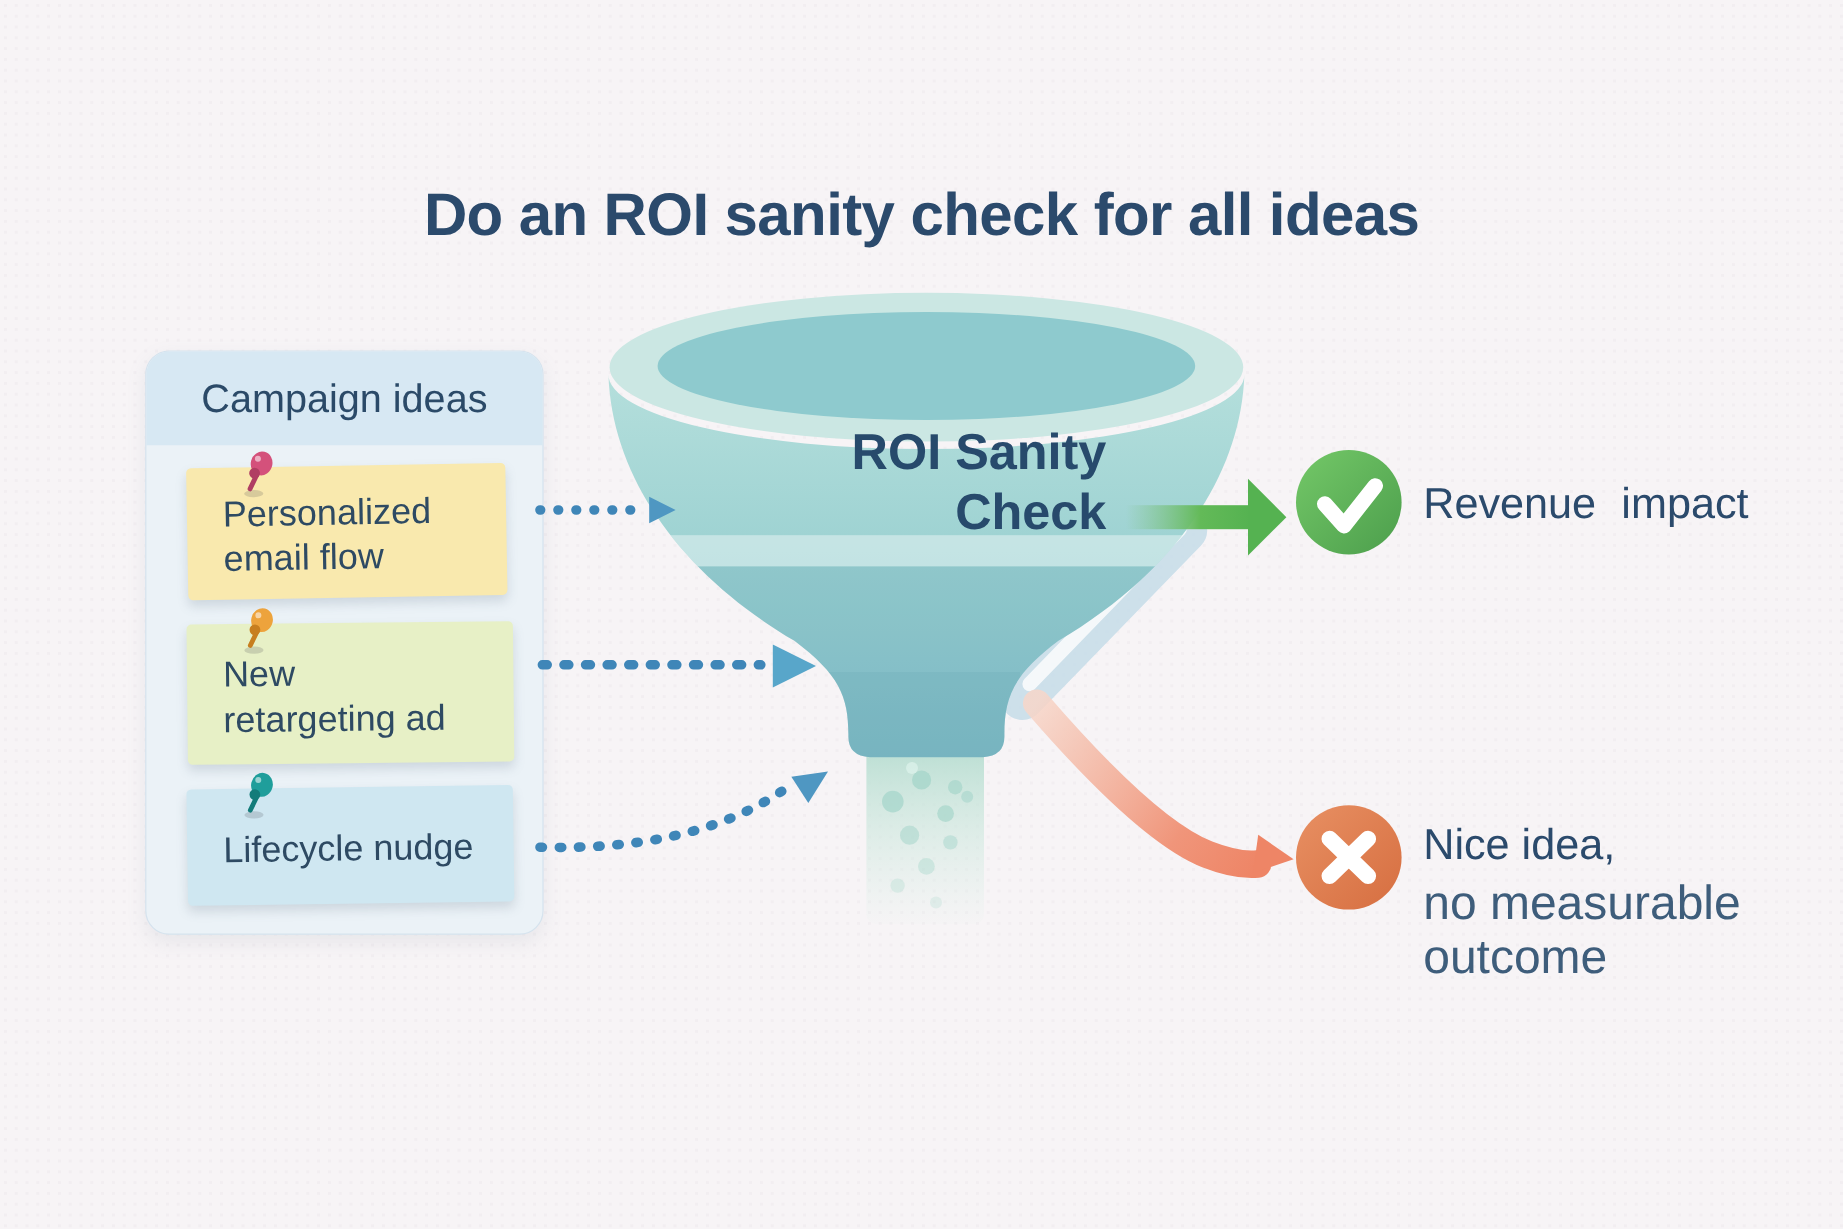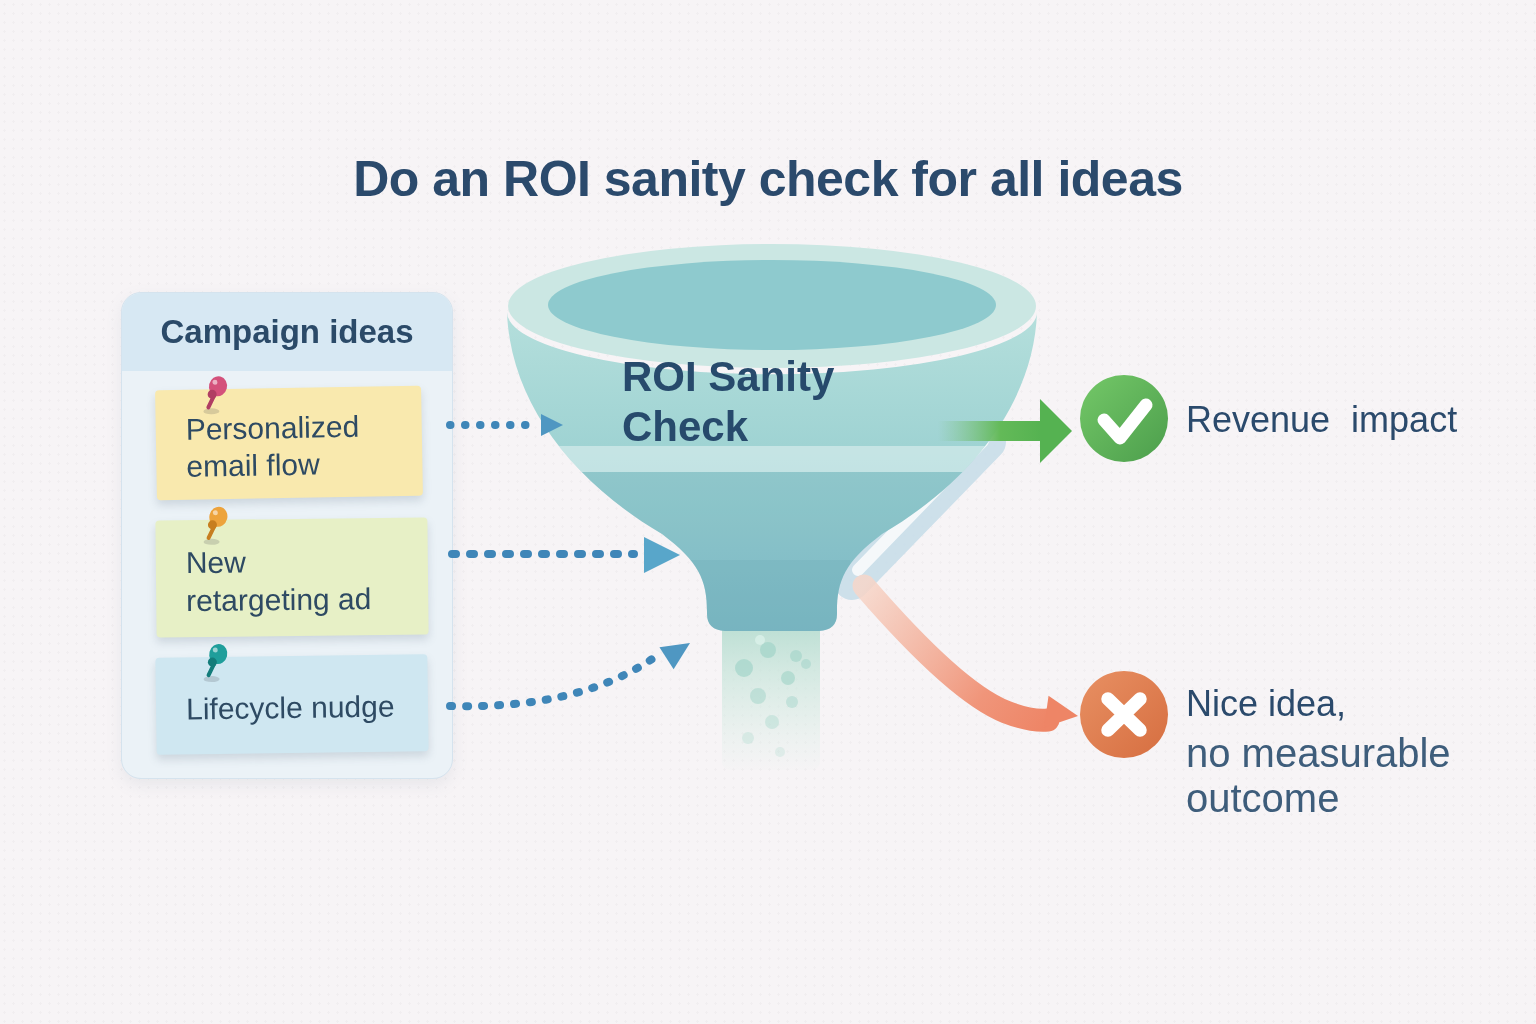--- a/index.html
+++ b/index.html
@@ -8,32 +8,32 @@
     background-size:9px 9px;}
   .art{position:absolute;left:0;top:0;z-index:2;pointer-events:none;}
   .title{position:absolute;z-index:3;left:0;top:150px;width:1536px;text-align:center;
     font-size:50px;font-weight:700;color:#2b4a6c;letter-spacing:-0.5px;}
   
   .panel{position:absolute;z-index:1;left:121px;top:292px;width:330px;height:485px;
     background:#ebf2f7;border:1px solid #d5e3ee;border-radius:20px;
     box-shadow:0 6px 16px rgba(120,140,160,0.12);}
   .panel-header{height:78px;background:#d7e8f3;border-radius:19px 19px 0 0;
     display:flex;align-items:center;justify-content:center;
-    font-size:33px;font-weight:700;color:#2b4a68;}
+    font-size:33px;font-weight:400;color:#2b4a68;}
   .note{position:absolute;left:34px;border-radius:4px;display:flex;flex-direction:column;
     justify-content:center;padding:12px 16px 6px 30px;box-sizing:border-box;
     font-size:30px;line-height:1.25;color:#2e4a63;
     box-shadow:0 5px 9px rgba(100,120,135,0.22);}
   .note span{display:block;}
   .note-1{top:95px;width:266px;height:110px;background:#f9e9ae;transform:rotate(-1deg);}
   .note-2{top:226px;width:272px;height:117px;background:#e7f0c6;transform:rotate(-0.6deg);}
   .note-3{top:363px;width:272px;height:97px;background:#cfe7f1;transform:rotate(-0.8deg);}
   .pin{position:absolute;left:44px;top:-16px;width:36px;height:46px;}
   
-  .funnel-label{position:absolute;z-index:3;left:622px;top:352px;width:300px;text-align:left;
+  .funnel-label{position:absolute;z-index:3;left:622px;top:352px;width:300px;text-align:right;
     font-size:42px;font-weight:700;line-height:1.2;color:#274a6c;}
   
   .badge{position:absolute;z-index:3;width:88px;height:87px;border-radius:50%;}
   .badge svg{position:absolute;left:0;top:0;}
   .badge-positive{left:1080px;top:375px;background:linear-gradient(135deg,#74c868,#4c9e4c);}
   .badge-negative{left:1080px;top:671px;background:linear-gradient(135deg,#e89063,#d66e40);}
   .outcome{position:absolute;z-index:3;color:#2b4a6c;}
   .outcome-positive{left:1186px;top:399px;font-size:36px;}
   .outcome-negative{left:1186px;top:683px;font-size:36px;}
   .label-bold{font-weight:400;}

